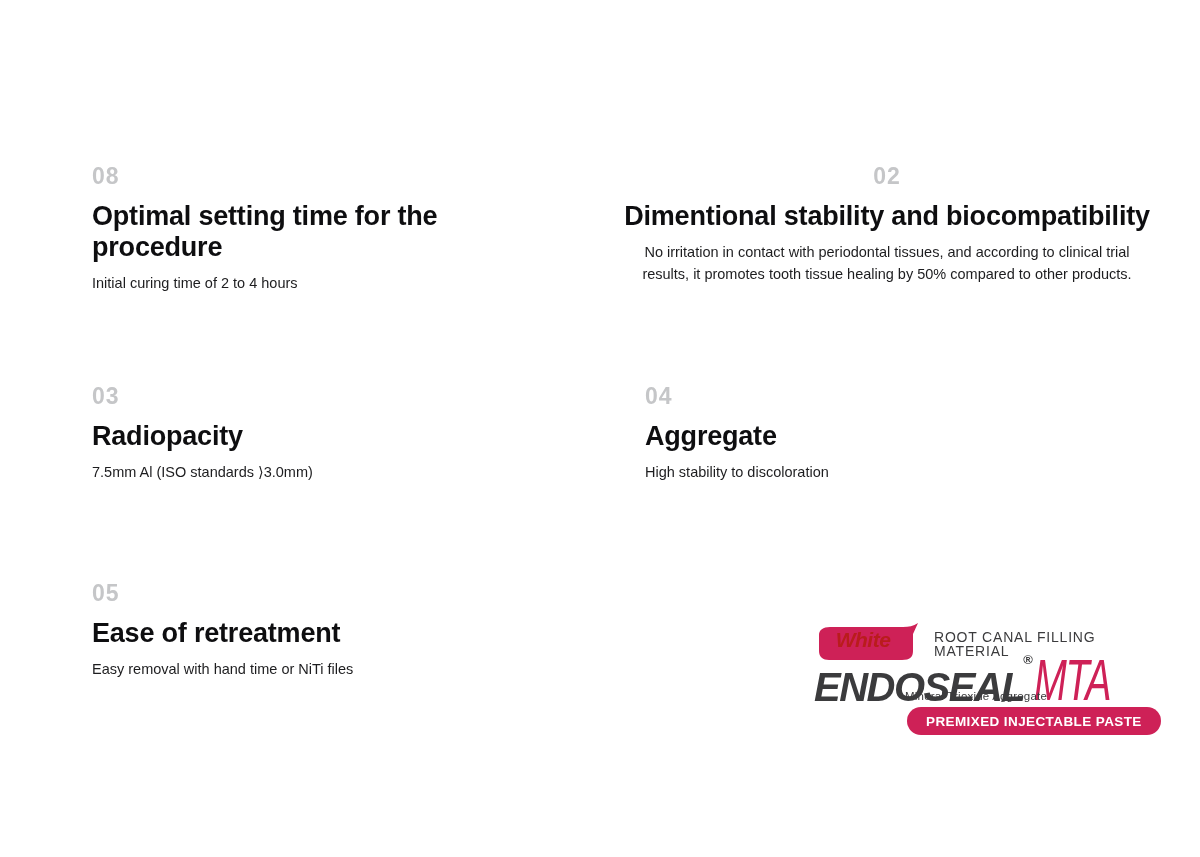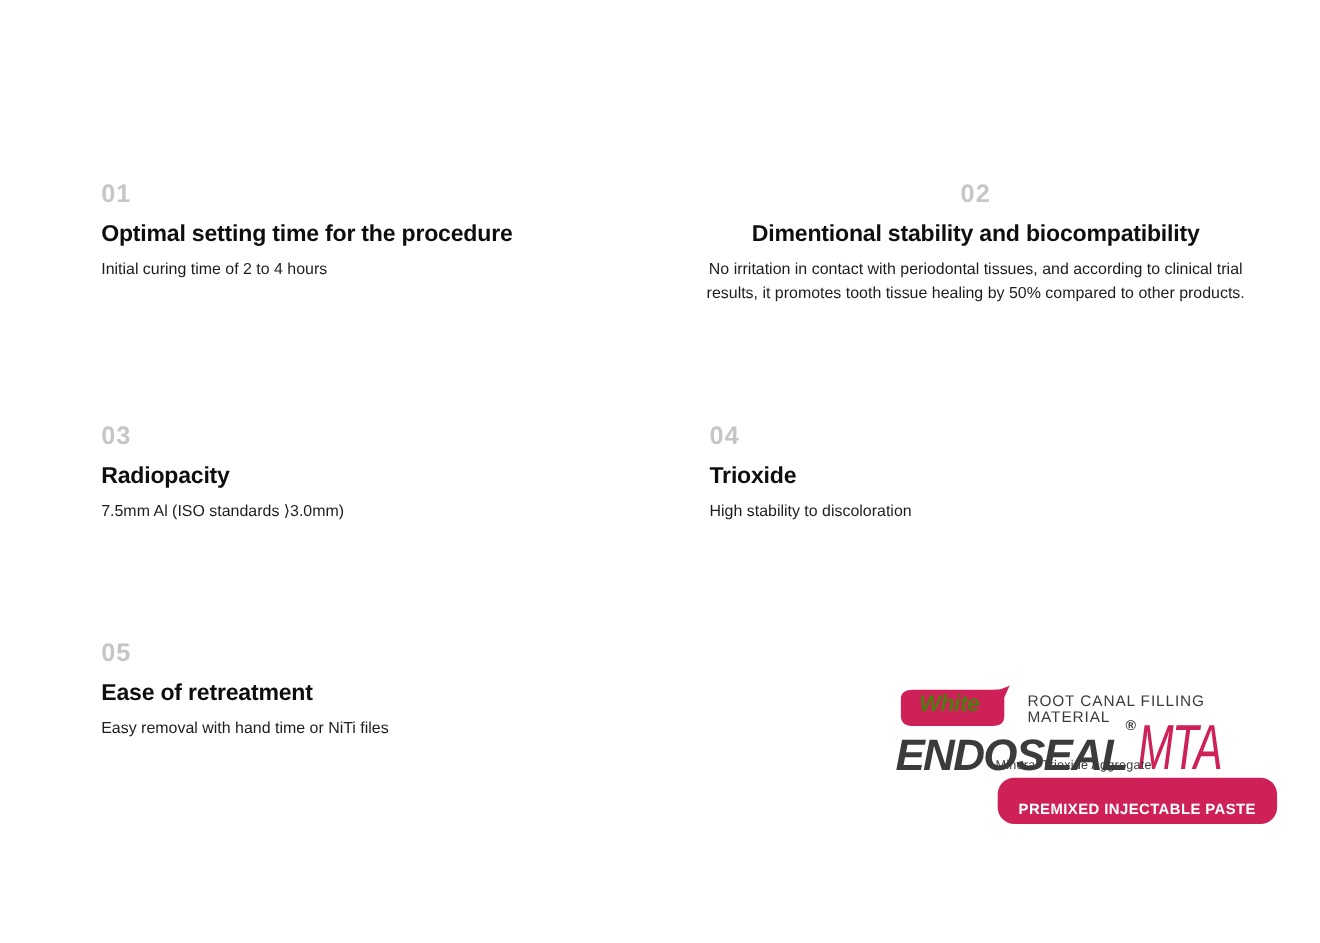--- a/index.html
+++ b/index.html
@@ -14,40 +14,40 @@
   body{
     width:1200px;height:857px;position:relative;overflow:hidden;
     font-family:"Liberation Sans","DejaVu Sans",sans-serif;
   }
   .feature{position:absolute;}
   .feature .num{
     font-size:23px;font-weight:700;color:var(--num-gray);
     letter-spacing:1px;line-height:1;
   }
   .feature .title{
-    margin-top:13px;font-size:21px;font-weight:700;color:var(--title-black);
+    margin-top:13px;font-size:27px;font-weight:700;color:var(--title-black);
     letter-spacing:-0.2px;line-height:1.15;
   }
   .feature .desc{
     margin-top:10px;font-size:14.5px;font-weight:400;color:var(--desc-black);
     line-height:1.5;white-space:pre-line;
   }
   #feature-1{left:92px;top:165px;width:480px;}
   #feature-2{left:617px;top:165px;width:540px;text-align:center;}
   #feature-3{left:92px;top:385px;width:480px;}
   #feature-4{left:645px;top:385px;width:540px;}
   #feature-5{left:92px;top:582px;width:480px;}
 
   
   .logo{position:absolute;left:813px;top:618px;width:340px;height:130px;}
   .badge{position:absolute;left:2px;top:3px;width:104px;height:40px;}
   .badge svg{position:absolute;left:0;top:0;width:104px;height:40px;}
   .badge-text{
     position:absolute;left:0;top:7px;width:96px;text-align:center;
-    color:#4d7c0f;font-size:21px;font-weight:700;font-style:italic;
+    color:#b91c1c;font-size:21px;font-weight:700;font-style:italic;
     letter-spacing:-0.5px;
   }
   .rcfm{
     position:absolute;left:110px;top:12px;
     font-size:14px;font-weight:500;color:var(--charcoal);
     letter-spacing:0.8px;line-height:14px;margin-left:11px;
   }
   .brand-row{position:absolute;left:1px;top:34px;white-space:nowrap;}
   .brand{
     display:inline-block;
@@ -67,48 +67,48 @@
   }
   .subtitle{
     position:absolute;left:92px;top:72px;
     font-size:11.5px;font-weight:400;color:var(--charcoal);
     letter-spacing:0.2px;
   }
   .banner{
     position:absolute;left:94px;top:89px;
     background:var(--crimson);color:#ffffff;
     font-size:13.5px;font-weight:700;letter-spacing:0.4px;
-    padding:21px 19px 6px 19px;border-radius:15px;white-space:nowrap;
+    padding:7px 19px 6px 19px;border-radius:15px;white-space:nowrap;
   }
 </style>
 </head>
 <body>
 
 <section class="feature" id="feature-1">
-  <div class="num">01</div>
+  <div class="num">08</div>
   <h2 class="title">Optimal setting time for the procedure</h2>
   <p class="desc">Initial curing time of 2 to 4 hours</p>
 </section>
 
 <section class="feature" id="feature-2">
   <div class="num">02</div>
   <h2 class="title">Dimentional stability and biocompatibility</h2>
   <p class="desc">No irritation in contact with periodontal tissues, and according to clinical trial
 results, it promotes tooth tissue healing by 50% compared to other products.</p>
 </section>
 
 <section class="feature" id="feature-3">
   <div class="num">03</div>
   <h2 class="title">Radiopacity</h2>
   <p class="desc">7.5mm Al (ISO standards ⟩3.0mm)</p>
 </section>
 
 <section class="feature" id="feature-4">
   <div class="num">04</div>
-  <h2 class="title">Trioxide</h2>
+  <h2 class="title">Aggregate</h2>
   <p class="desc">High stability to discoloration</p>
 </section>
 
 <section class="feature" id="feature-5">
   <div class="num">05</div>
   <h2 class="title">Ease of retreatment</h2>
   <p class="desc">Easy removal with hand time or NiTi files</p>
 </section>
 
 <div class="logo">

